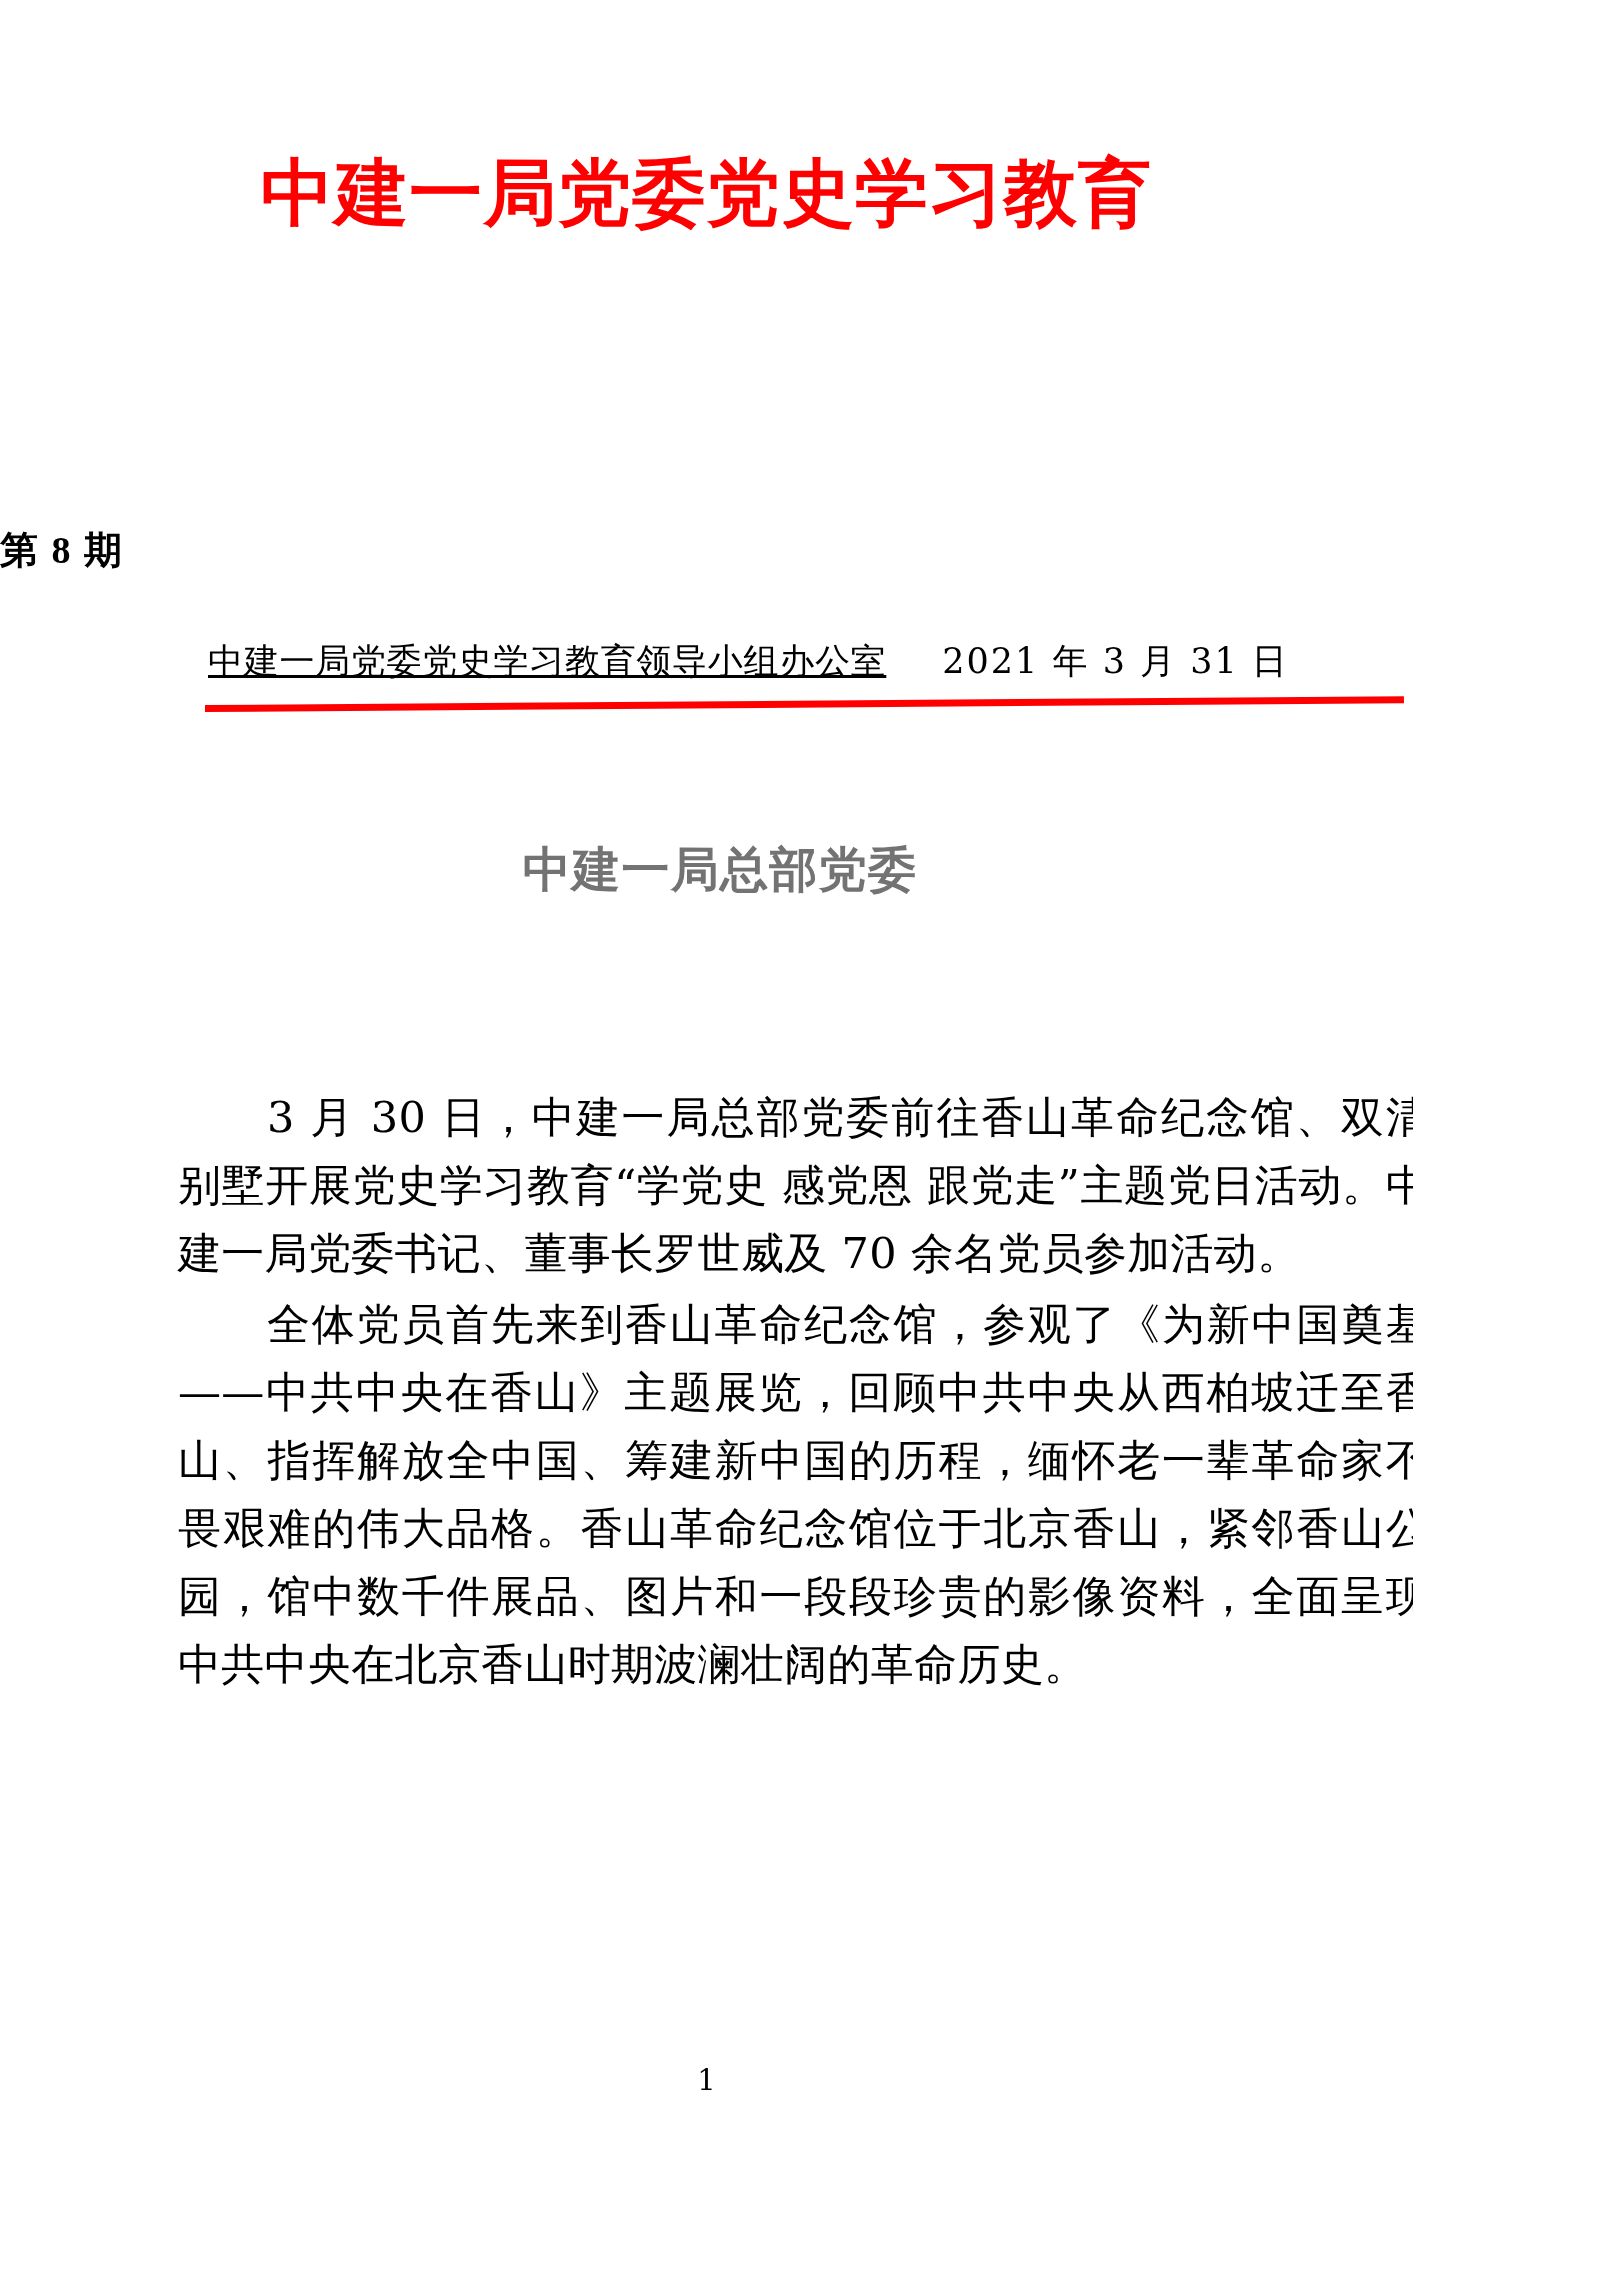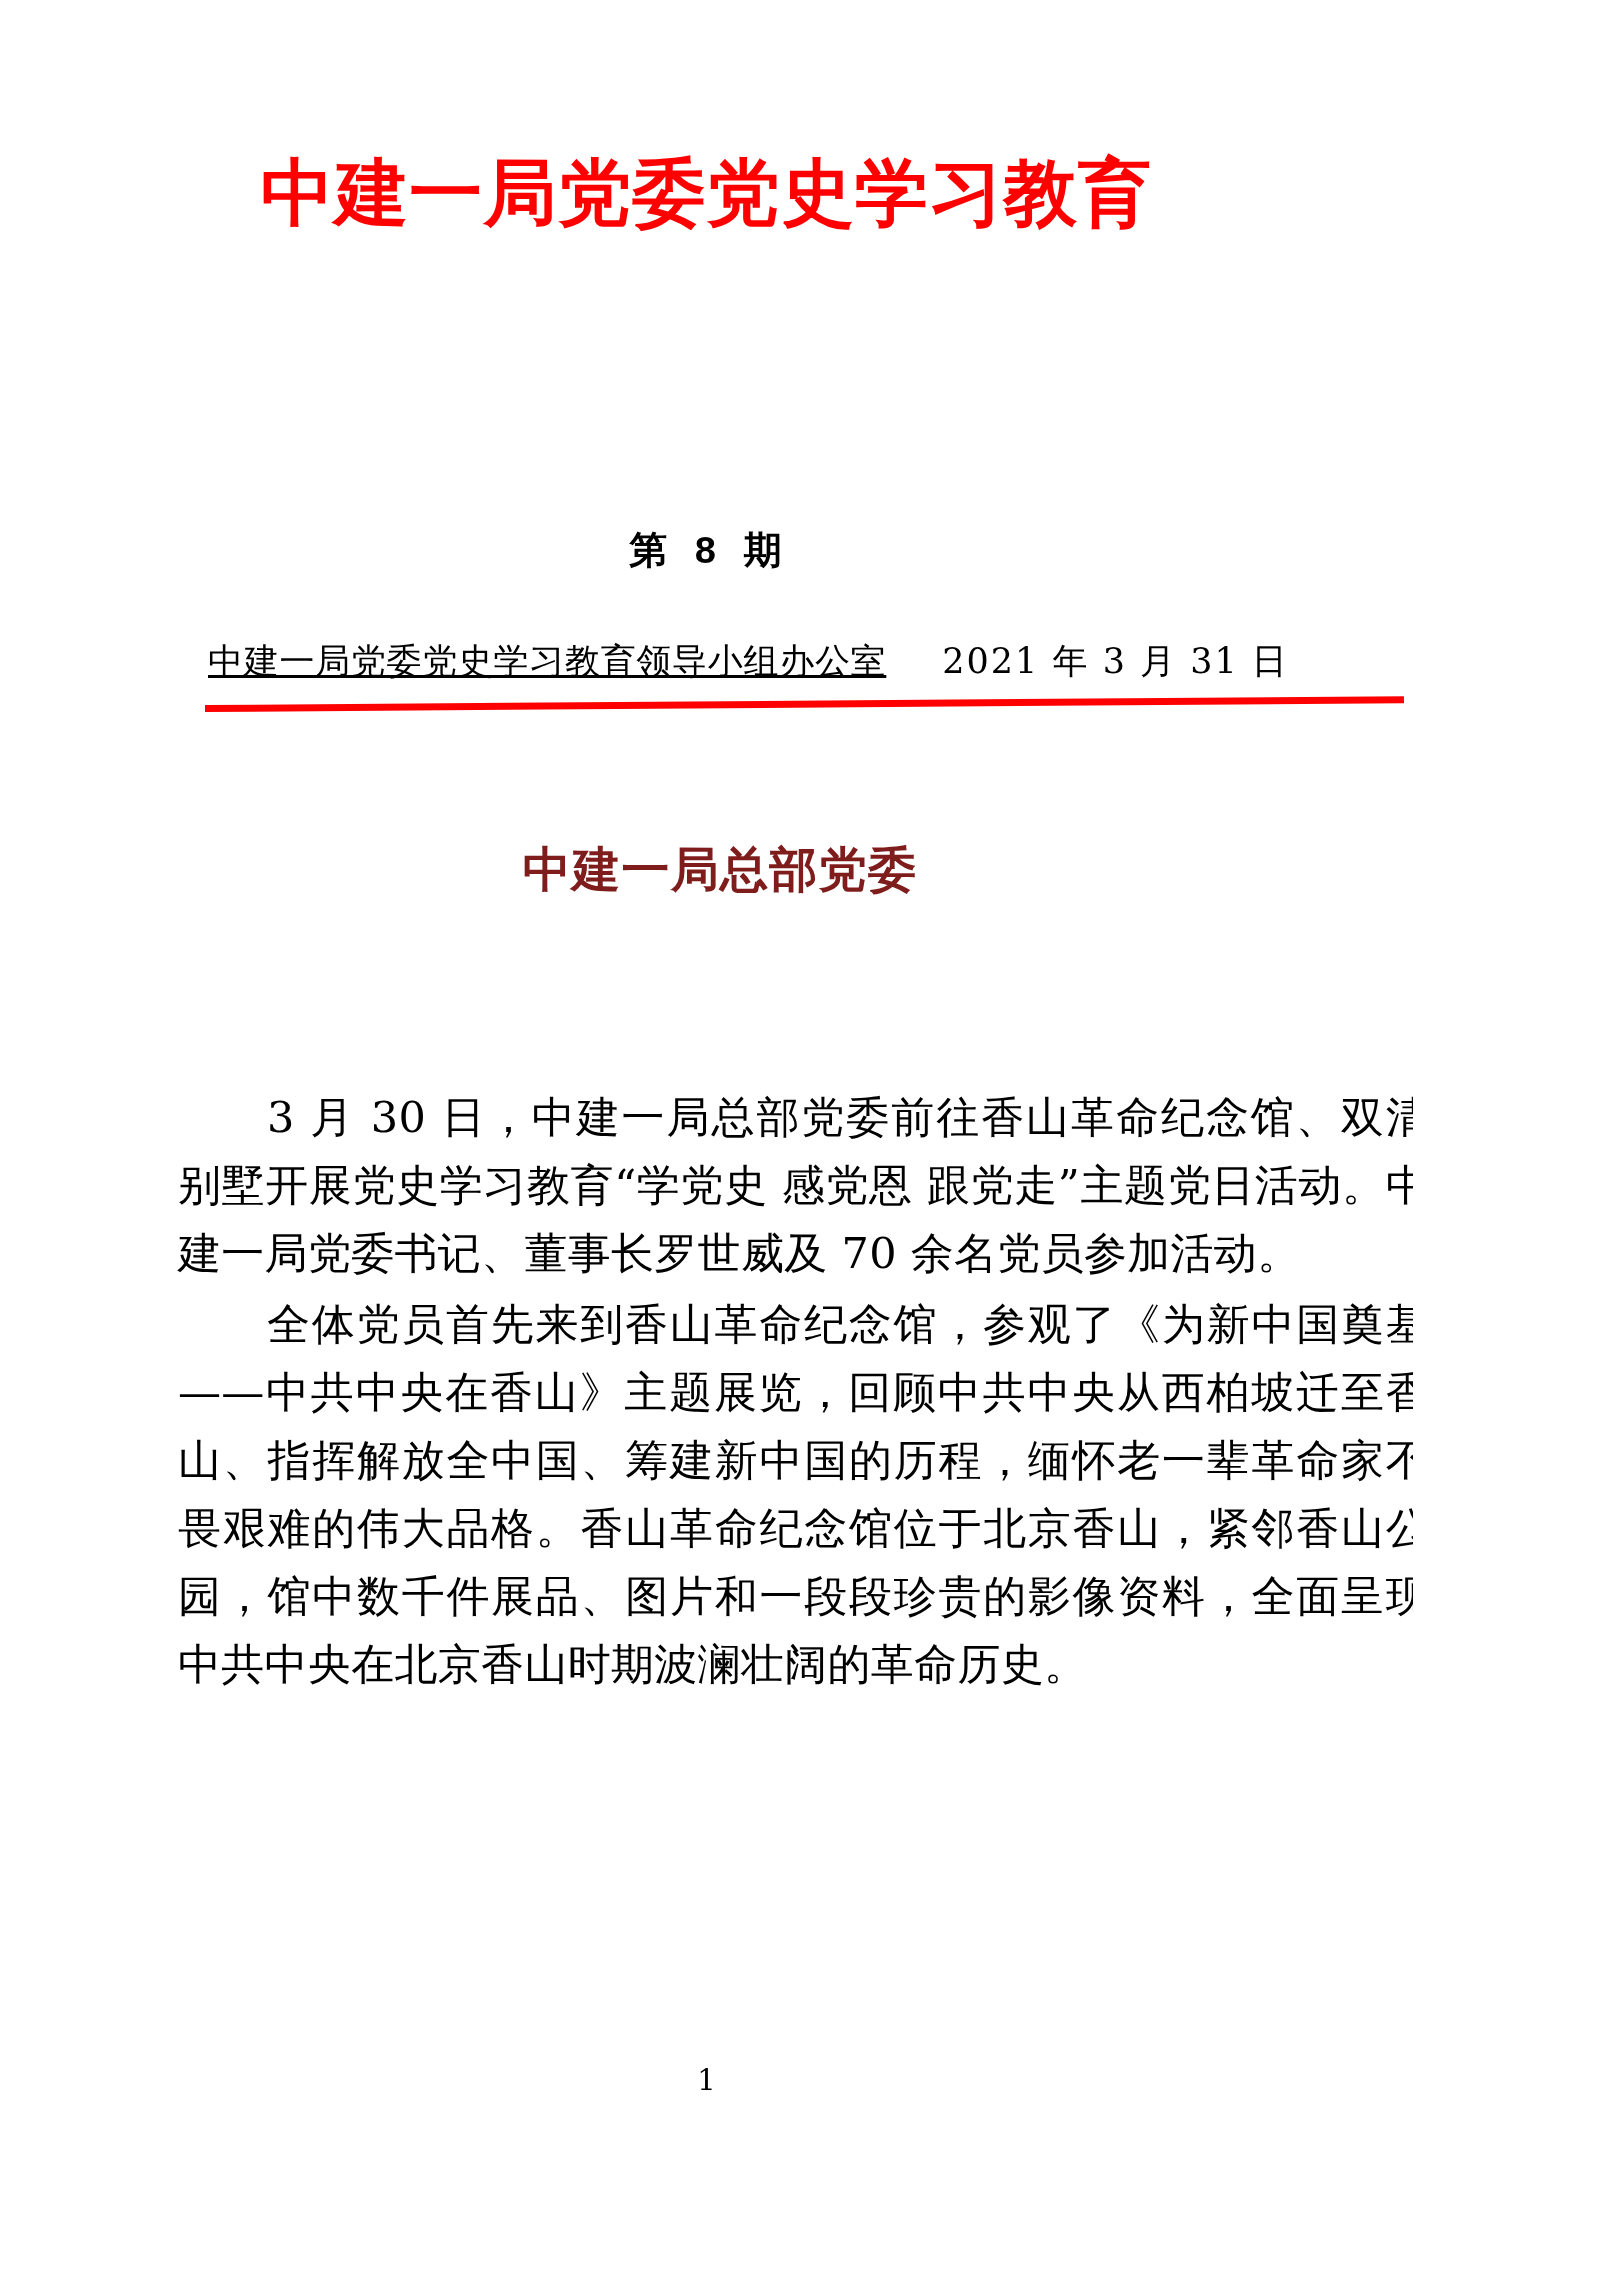--- a/index.html
+++ b/index.html
@@ -44,23 +44,23 @@
     margin-top: 14.4px;
     white-space: nowrap;
   }
 
   
   .issue-no {
     position: absolute;
     left: 0;
     right: 0;
     top: 525px;
-    text-align: center;
+    text-align: left;
     color: #000000;
-    font-family: Liberation Mono, monospace;
+    font-family: Liberation Serif, serif;
     font-weight: 700;
     font-size: 38px;
     letter-spacing: 2px;
   }
 
   
   .imprint {
     position: absolute;
     left: 208px;
     top: 638px;
@@ -89,21 +89,21 @@
 
   
   .doc-title {
     position: absolute;
     left: 0;
     right: 0;
     top: 832px;
     text-align: center;
   }
   .doc-title-line {
-    color: #7f1d1d;
+    color: #737373;
     font-family: "DejaVu Serif", "Liberation Serif", serif;
     font-weight: 700;
     font-size: 48px;
     line-height: 1.58;
     letter-spacing: 1.3px;
     white-space: nowrap;
     padding-left: 27px;
   }
 
   

